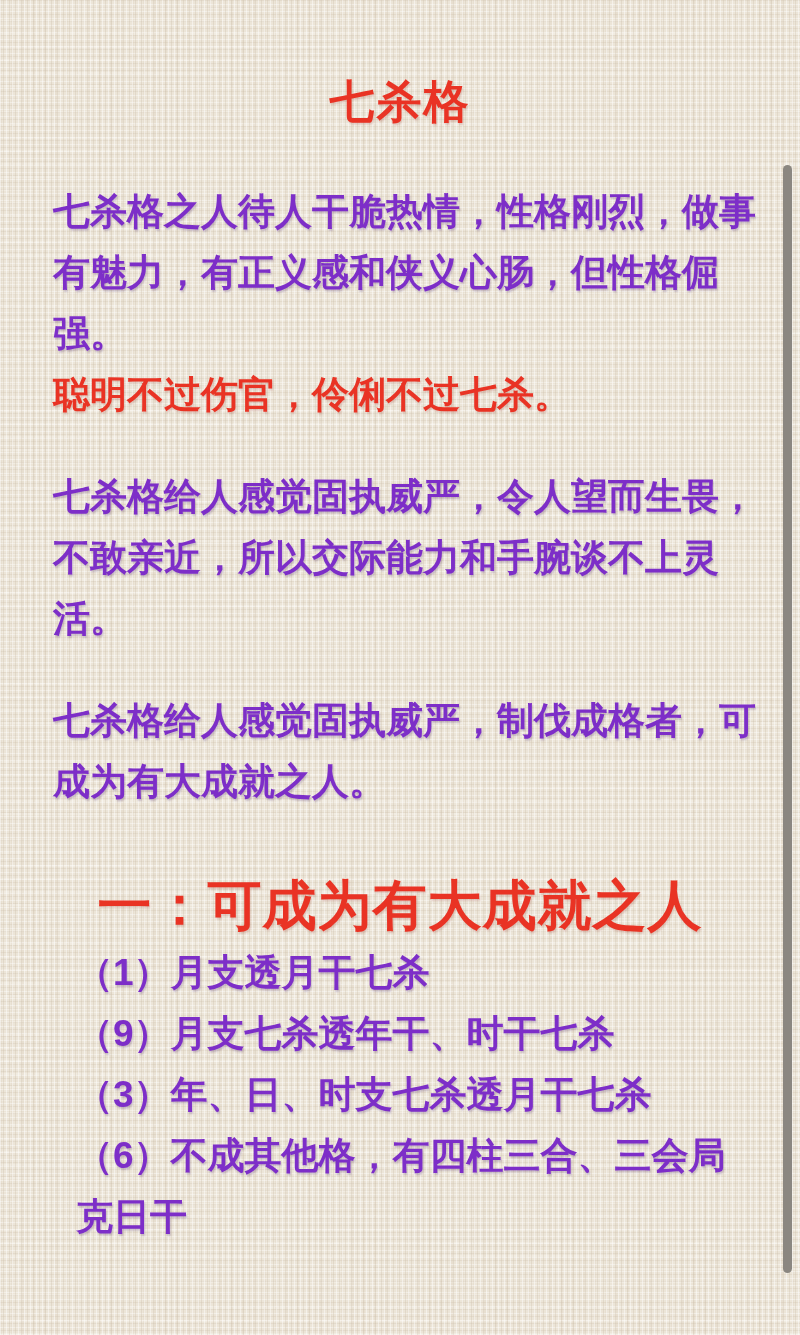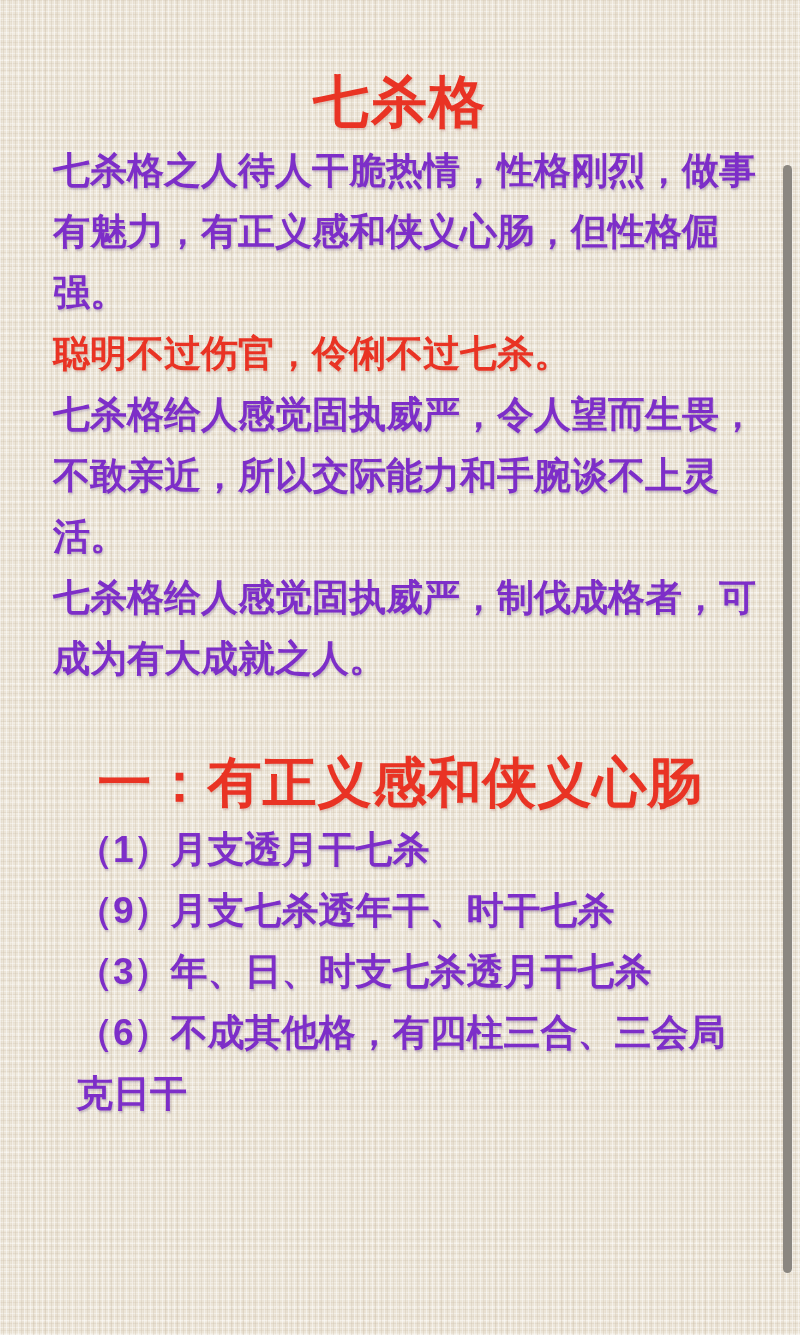--- a/index.html
+++ b/index.html
@@ -22,34 +22,34 @@
       repeating-linear-gradient(90deg,
         rgba(222,211,193,0.35) 0 2px, rgba(222,211,193,0) 2px 11px),
       repeating-linear-gradient(0deg,
         rgba(246,242,234,0.5) 0 2px, rgba(246,242,234,0) 2px 13px);
     font-weight: 700;
   }
   .page-title {
     margin: 0;
     padding-top: 70px;
     text-align: center;
-    font-size: 56px;
+    font-size: 45px;
     line-height: 64px;
     letter-spacing: 2px;
   }
   .content { padding: 6px 42px 0 53px; }
   .para {
     margin: 0;
     font-size: 37px;
     line-height: 61px;
     word-break: normal;
     overflow-wrap: break-word;
     line-break: strict;
   }
-  .purple { color: #7d2ec8; text-shadow: 1px 2px 2px rgba(61,22,95,0.22); }
+  .purple { color: #7d2ec8; text-shadow: 1px 2px 2px rgba(61,22,95,0.22); margin-top: 41px; }
   .red    { color: #e93324; text-shadow: 1px 2px 2px rgba(140,25,15,0.18); }
   .section-heading {
     margin: 62px 0 0 0;
     text-align: center;
     font-size: 54px;
     line-height: 62px;
     letter-spacing: 1px;
   }
   .list { padding: 6px 42px 0 76px; }
   .list-item {
@@ -75,21 +75,21 @@
 
   <h1 class="page-title red">七杀格</h1>
 
   <div class="content">
     <p class="para purple">七杀格之人待人干脆热情，性格刚烈，做事有魅力，有正义感和侠义心肠，但性格倔强。</p>
     <p class="para red">聪明不过伤官，伶俐不过七杀。</p>
     <p class="para purple">七杀格给人感觉固执威严，令人望而生畏，不敢亲近，所以交际能力和手腕谈不上灵活。</p>
     <p class="para purple">七杀格给人感觉固执威严，制伐成格者，可成为有大成就之人。</p>
   </div>
 
-  <h2 class="section-heading red">一：有正义感和侠义心肠</h2>
+  <h2 class="section-heading red">一：可成为有大成就之人</h2>
 
   <div class="list">
     <p class="list-item purple">（1）月支透月干七杀</p>
     <p class="list-item purple">（9）月支七杀透年干、时干七杀</p>
     <p class="list-item purple">（3）年、日、时支七杀透月干七杀</p>
     <p class="list-item purple">（6）不成其他格，有四柱三合、三会局克日干</p>
   </div>
 
   <div class="scrollbar-thumb"></div>
 

